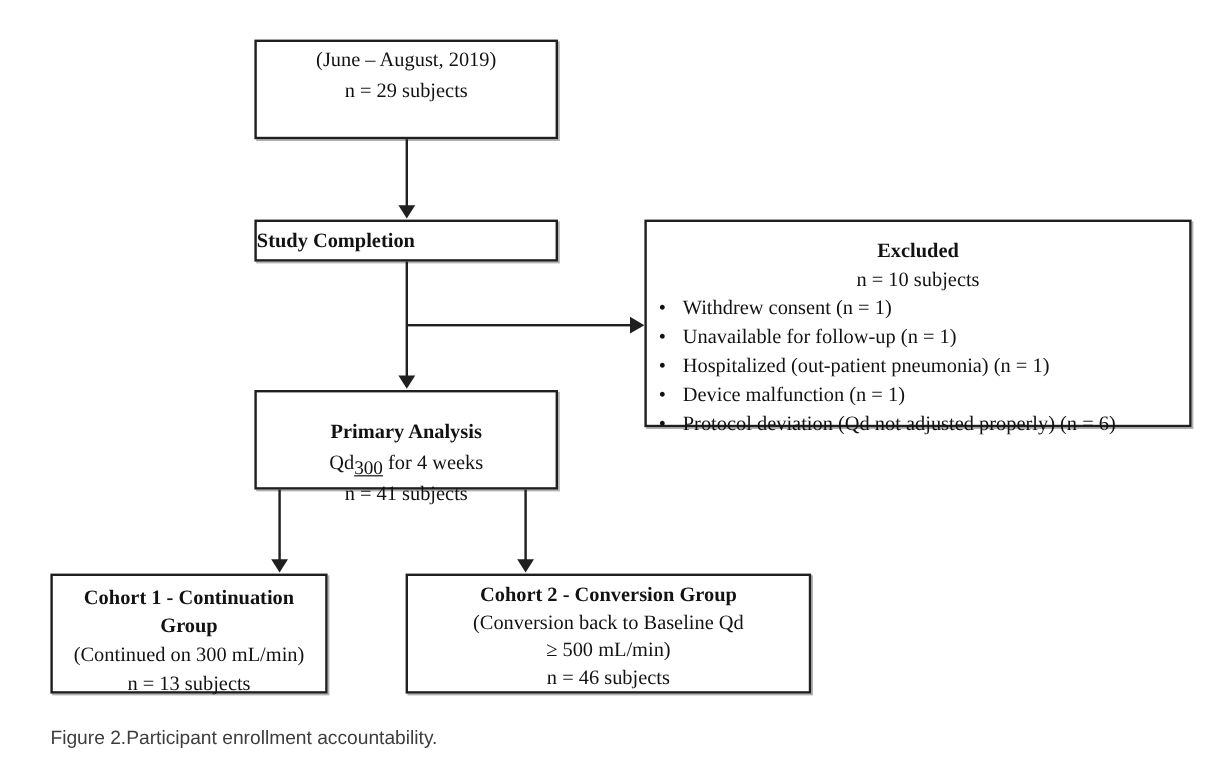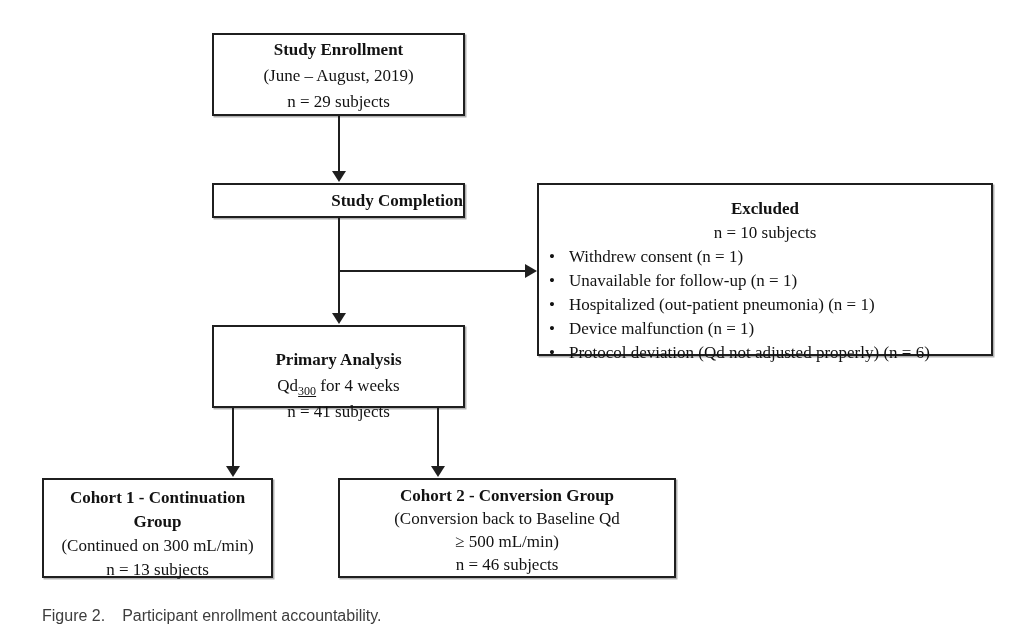--- a/index.html
+++ b/index.html
@@ -16,27 +16,27 @@
   .fbox {
     position: absolute;
     background: #ffffff;
     border: 2px solid #1f1f1f;
     box-shadow: 1.5px 1.5px 0 rgba(0,0,0,0.30);
     color: #121212;
     font-size: 17px;
     text-align: center;
   }
   .b-enroll   { left: 212px; top: 33px;  width: 253px; height: 83px;  padding-top: 2px; line-height: 26px; }
-  .b-complete { left: 212px; top: 183px; width: 253px; height: 35px;  display: flex; align-items: center; justify-content: flex-end; }
+  .b-complete { left: 212px; top: 183px; width: 253px; height: 35px;  display: flex; align-items: center; justify-content: flex-start; }
   .b-excluded { left: 537px; top: 183px; width: 456px; height: 173px; padding-top: 12px; line-height: 24px; }
   .b-primary  { left: 212px; top: 325px; width: 253px; height: 83px;  padding-top: 20px; line-height: 26px; }
   .b-cohort1  { left: 42px;  top: 478px; width: 231px; height: 100px; padding-top: 6px; line-height: 24px; }
   .b-cohort2  { left: 338px; top: 478px; width: 338px; height: 100px; padding-top: 4px; line-height: 23px; }
   .bx-title { font-weight: bold; }
-  sub.qd-sub { font-size: 12px; line-height: 0; vertical-align: -4px; text-decoration: underline; }
+  sub.qd-sub { font-size: 16px; line-height: 0; vertical-align: -4px; text-decoration: underline; }
   
   .b-excluded ul { list-style: none; text-align: left; padding: 0 6px 0 10px; }
   .b-excluded li { display: flex; gap: 14px; line-height: 24px; }
   .b-excluded li .blt { flex: 0 0 auto; }
   
   .vline, .hline { position: absolute; background: #1f1f1f; }
   .v1 { left: 338px; top: 116px; width: 2px; height: 56px; }
   .v2 { left: 338px; top: 218px; width: 2px; height: 96px; }
   .v3 { left: 232px; top: 408px; width: 2px; height: 59px; }
   .v4 { left: 437px; top: 408px; width: 2px; height: 59px; }
@@ -55,33 +55,32 @@
     position: absolute; width: 0; height: 0;
     border-top: 7px solid transparent;
     border-bottom: 7px solid transparent;
     border-left: 12px solid #1f1f1f;
     left: 525px; top: 264px;
   }
   
   .caption {
     position: absolute;
     left: 42px; top: 607px;
-    display: flex; gap: 17px;
+    display: flex; 
     font-family: "Liberation Sans", sans-serif;
     font-size: 16px;
     color: #3d3d3d;
   }
 </style>
 </head>
 <body>
 
 <div class="page">
 
   <div class="fbox b-enroll">
-    <div class="bx-title">Study Enrollment</div>
     <div>(June – August, 2019)</div>
     <div>n = 29 subjects</div>
   </div>
 
   <div class="vline v1"></div>
   <div class="ah-down ah1"></div>
 
   <div class="fbox b-complete">
     <div class="bx-title">Study Completion</div>
   </div>

